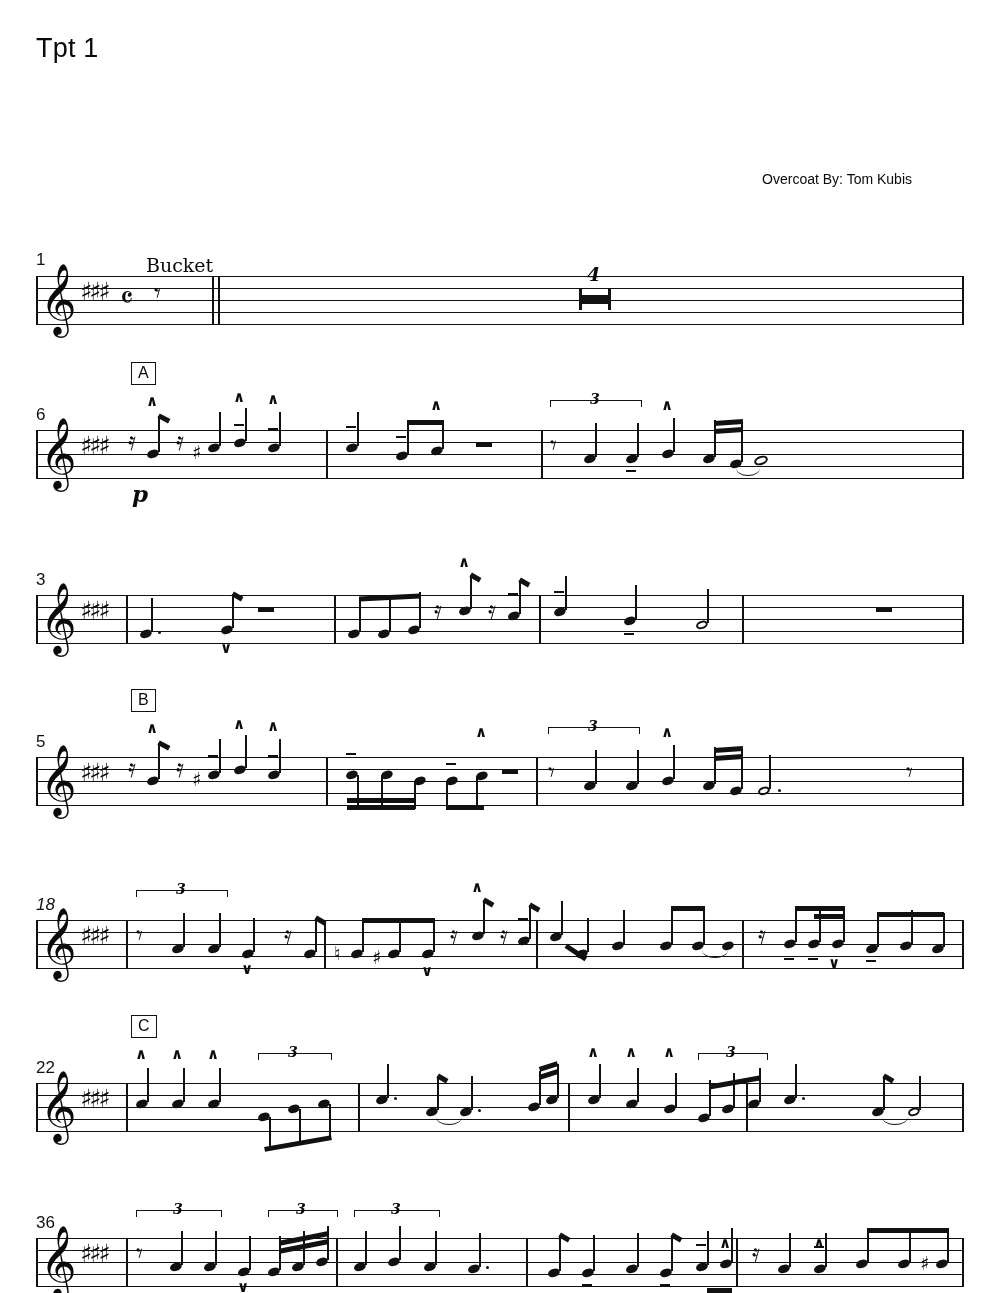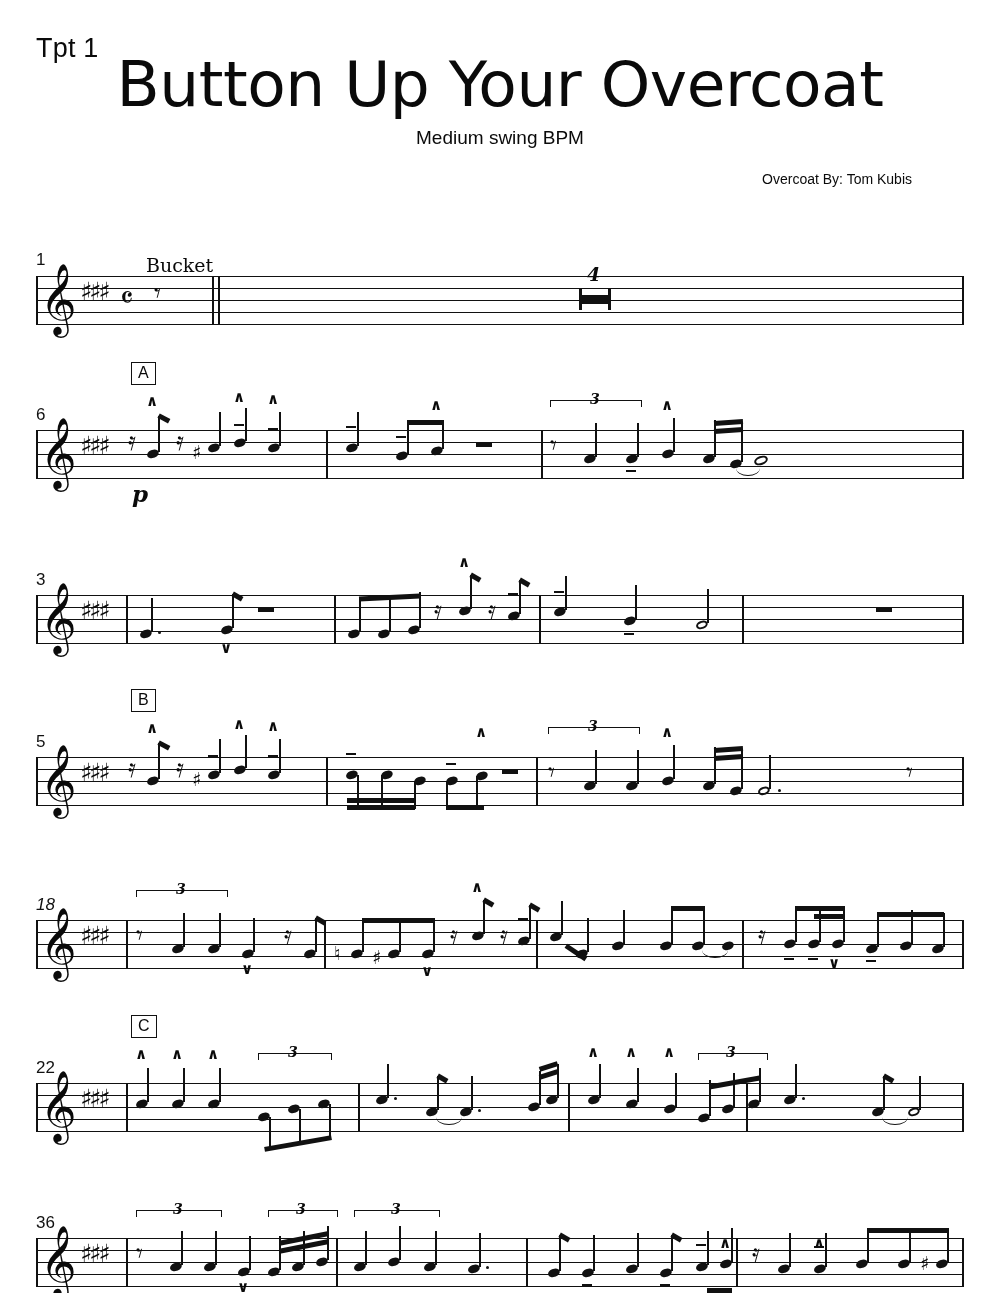--- a/index.html
+++ b/index.html
@@ -242,22 +242,20 @@
     border-radius: 0 0 50% 50% / 0 0 100% 100%;
     height: 7px;
   }
 </style>
 </head>
 <body>
 
 <div class="page">
 
   <div class="part-label">Tpt 1</div>
-  <div class="title">Button Up Your Overcoat</div>
-  <div class="subtitle">Medium swing BPM</div>
   <div class="arranger">Overcoat By: Tom Kubis</div>
 
   <div class="system" style="top:276px;">
     <div class="staff">
       <div class="line l0"></div>
       <div class="line l1"></div>
       <div class="line l2"></div>
       <div class="line l3"></div>
       <div class="line l4"></div>
 

